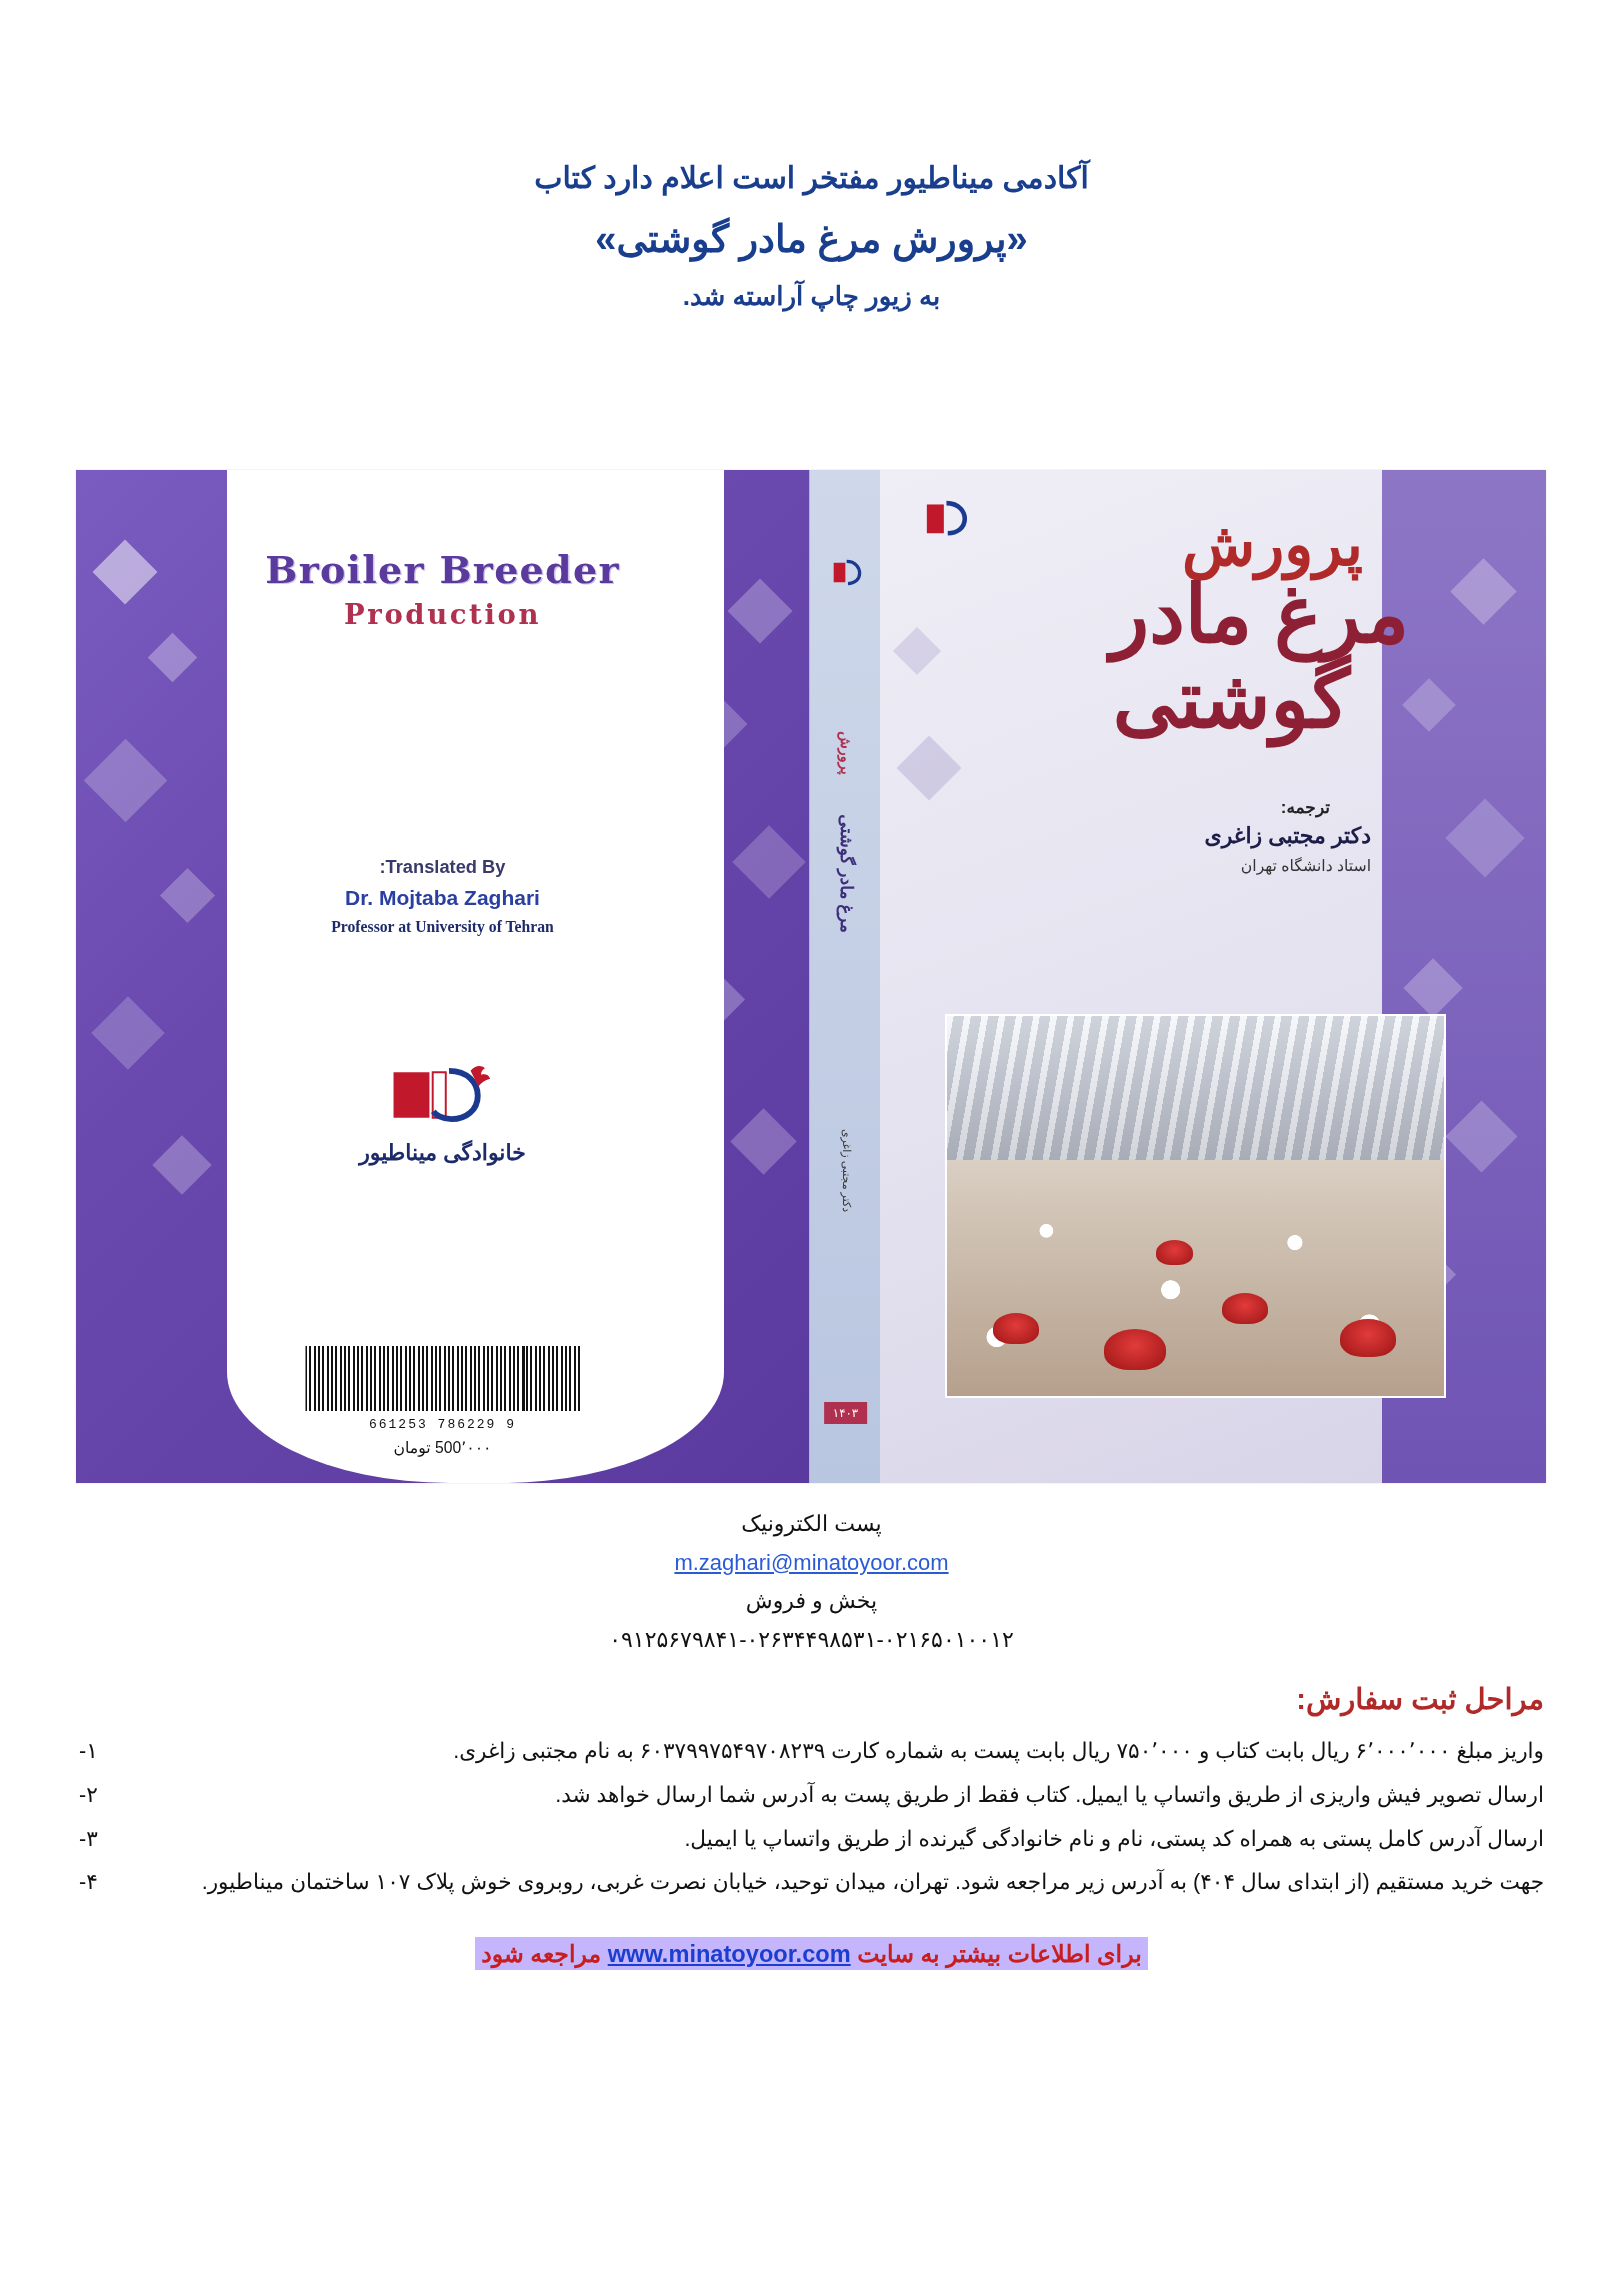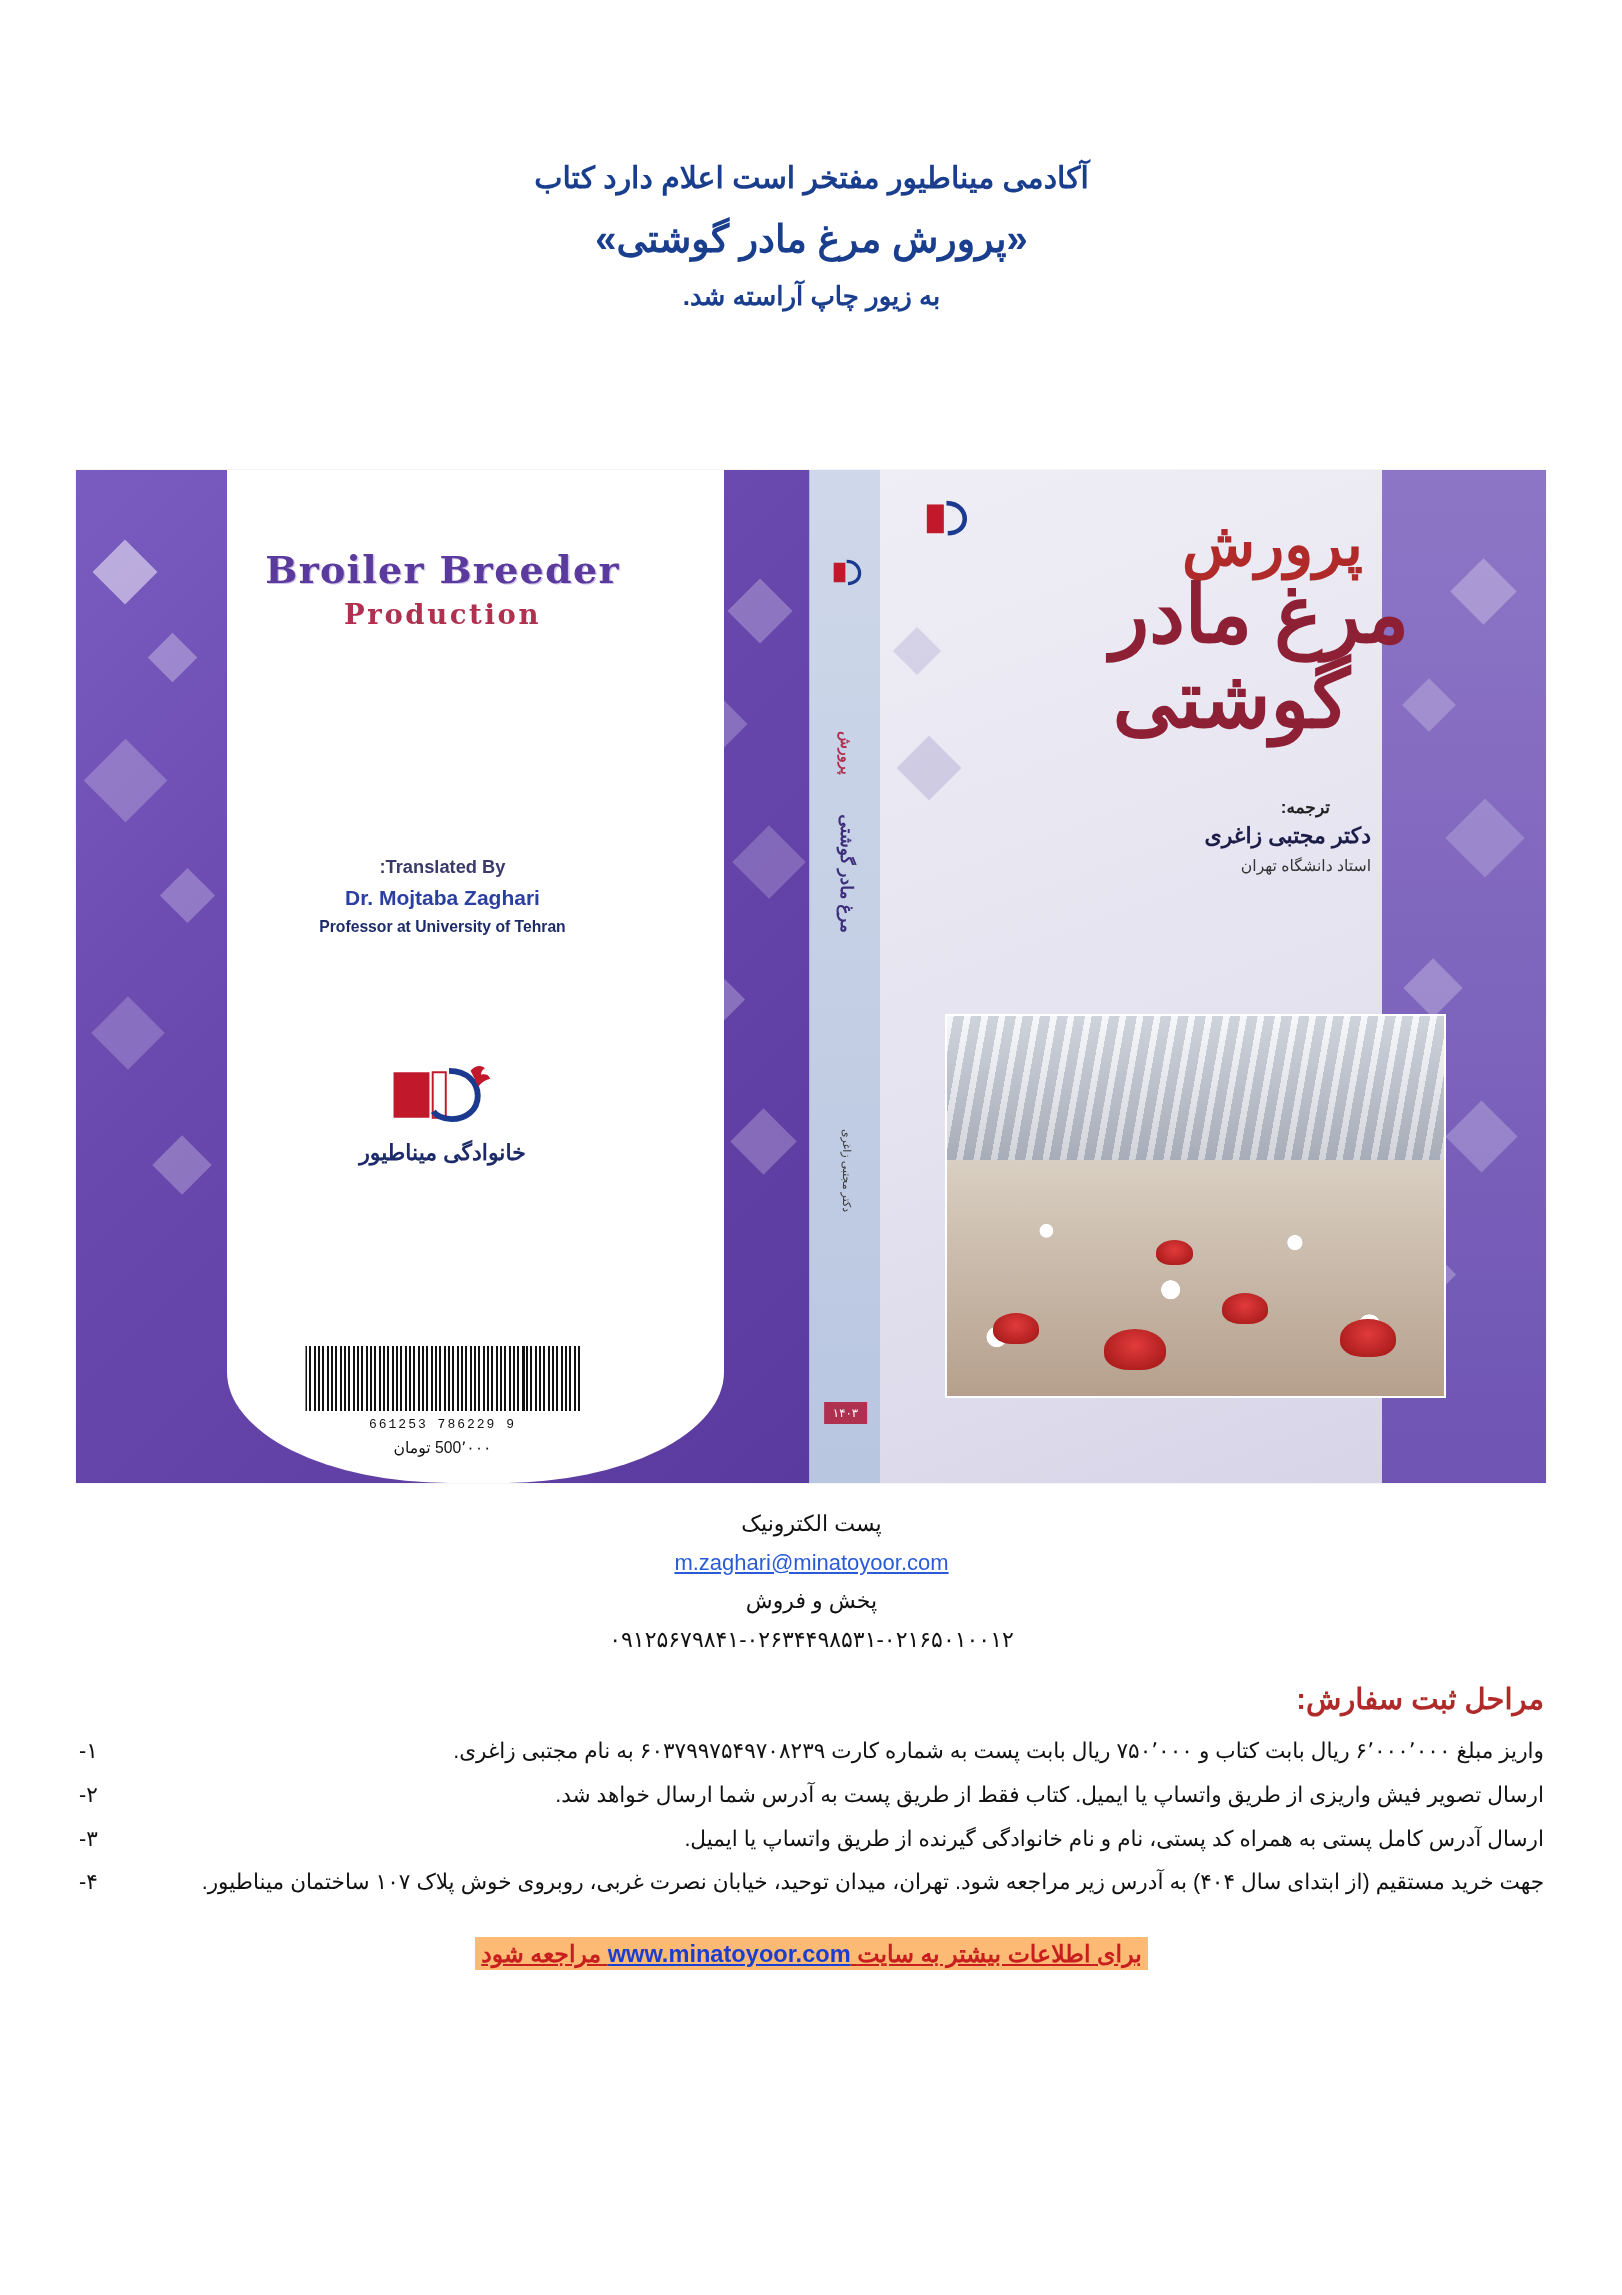--- a/index.html
+++ b/index.html
@@ -115,21 +115,21 @@
     font-family: "Liberation Sans", sans-serif;
     font-size: 21px;
     color: #2a3fa0;
     font-weight: bold;
   }
   .back-cover .trans-affil {
     position: absolute;
     top: 448px;
     left: 0; right: 0;
     text-align: center;
-    font-family: Liberation Sans, sans-serif;
+    font-family: Liberation Serif, serif;
     font-size: 15.7px;
     color: #1d2b6a;
     font-weight: bold;
   }
   .publisher-logo {
     position: absolute;
     top: 589px;
     left: 50%;
     transform: translateX(-50%);
     width: 196px;
@@ -381,27 +381,26 @@
   }
   .step .txt { flex: 1; }
 
   .site-line {
     position: absolute;
     top: 1937px;
     left: 0; right: 0;
     text-align: center;
   }
   .site-line .hl {
-    background: #fdba74;
+    background: #c4b5fd;
     color: #c81e1e;
     font-weight: bold;
     font-size: 23.6px;
     padding: 2.6px 6.5px;
     display: inline-block;
-    text-decoration: underline;
   }
   .site-line .url {
     color: #1a3ed0;
     text-decoration: underline;
     direction: ltr;
     display: inline-block;
     font-weight: bold;
   }
 </style>
 </head>

